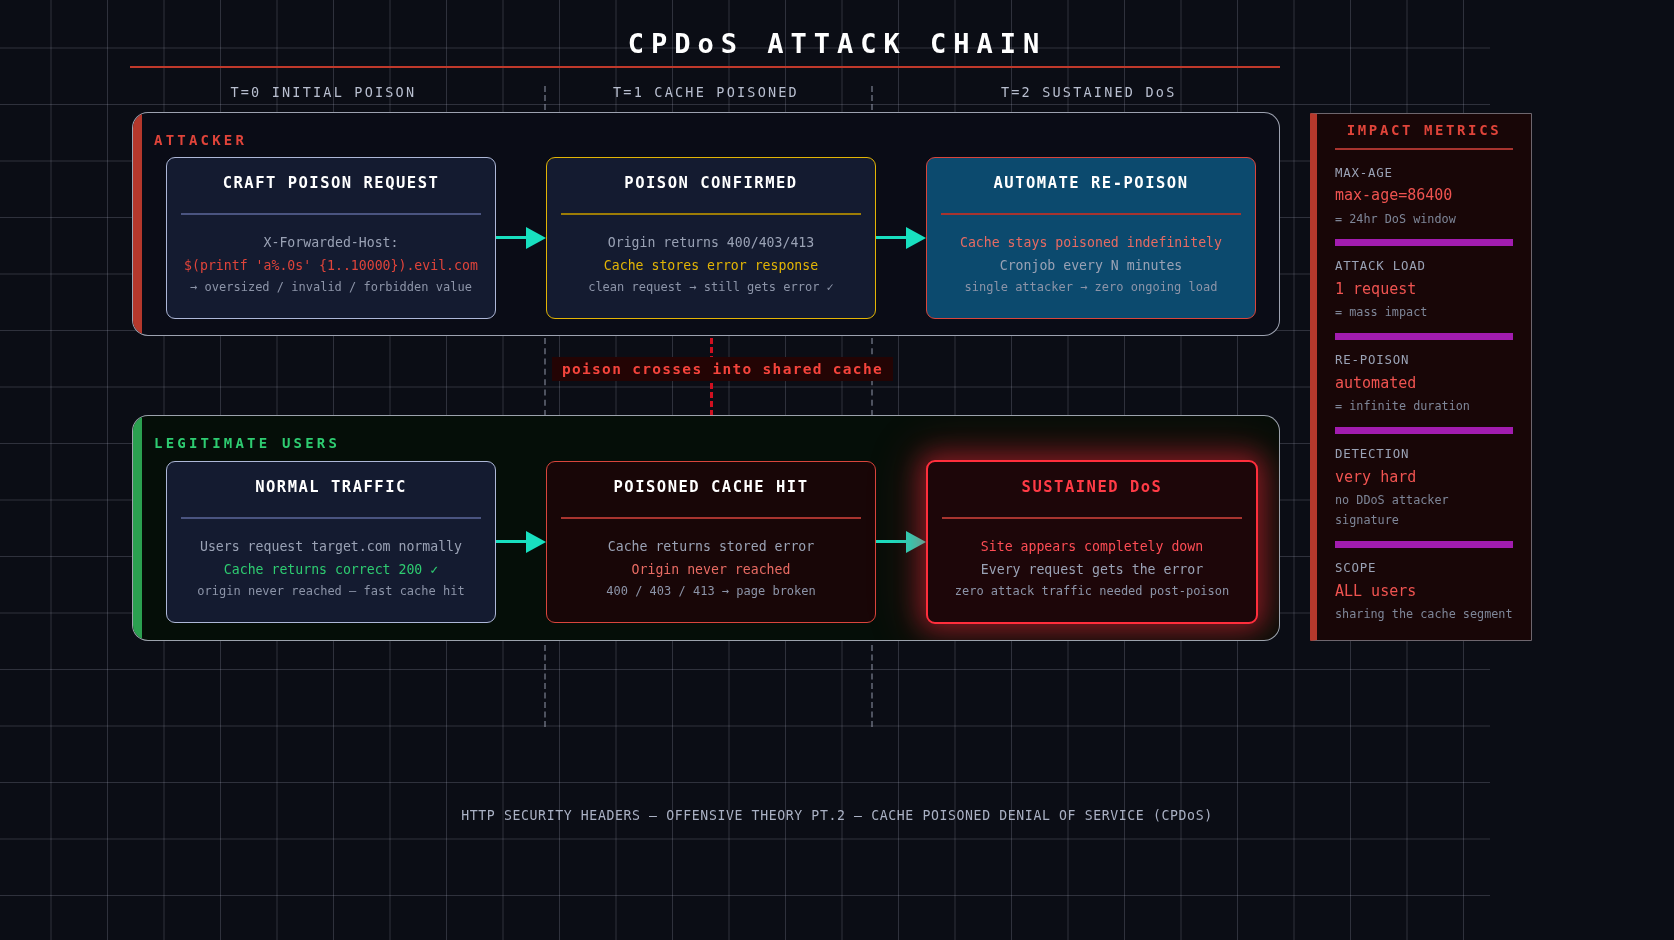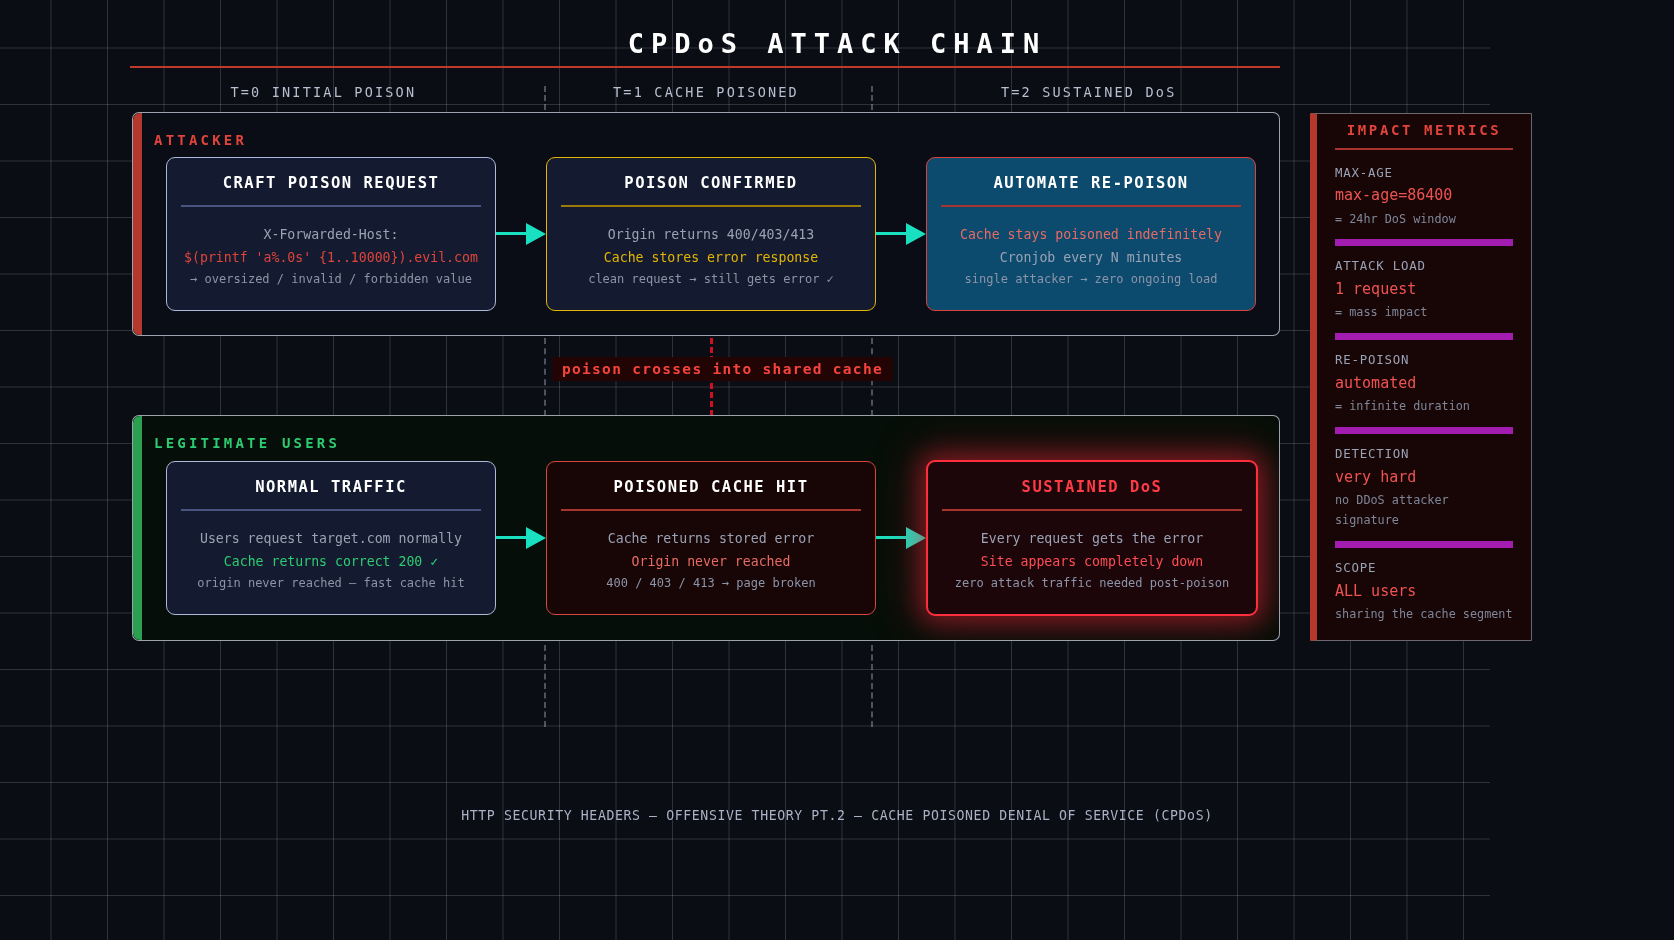--- a/index.html
+++ b/index.html
@@ -49,21 +49,21 @@
   .vd-c{ top:645px; height:82px; }
 
   .vdash-red{
     position:absolute; left:710px; top:338px; height:78px; width:0;
     border-left:3px dashed #cf1020;
   }
 
   
   .lane{
     position:absolute; border:1px solid rgba(215,220,235,0.72);
-    border-radius:7px; overflow:hidden;
+    border-radius:16px; overflow:hidden;
   }
   .lane::before{
     content:""; position:absolute; left:0; top:0; bottom:0; width:9px;
     border-top-left-radius:7px; border-bottom-left-radius:7px;
   }
   .lane-attacker{
     left:132px; top:112px; width:1148px; height:224px;
     background:#0a0c16;
   }
   .lane-attacker::before{ background:#b5382c; }
@@ -93,21 +93,21 @@
   .card.yellow{ background:#141b30; border:1.6px solid #e3b505; }
   .card.red{ background:#0c4a6e; border:1.6px solid #d9453c; }
   .card.darkred{ background:#180607; border:1.6px solid #d9453c; }
   .card.glow{
     background:#1d0609; border:2.4px solid #ff2e3c;
     box-shadow:0 0 24px 6px rgba(255,40,60,0.40), 0 0 48px 14px rgba(255,40,60,0.18);
   }
 
   .card-title{
     font-size:15.5px; font-weight:bold; letter-spacing:1.5px; color:#ffffff;
-    padding-bottom:13px;
+    padding-bottom:21px;
   }
   .card.glow .card-title{ color:#ff3b46; }
   .card-rule{
     height:1.5px; width:300px; margin:0 auto 16px; background:#4a5480;
   }
   .card.yellow .card-rule{ background:#9c7c06; }
   .card.red .card-rule,
   .card.darkred .card-rule,
   .card.glow .card-rule{ background:#a8342f; }
 
@@ -252,22 +252,22 @@
       </div>
 
       <div class="arrow">
         <div class="shaft"></div>
           <div class="head"></div>
       </div>
 
       <div class="card glow">
         <div class="card-title">SUSTAINED DoS</div>
         <div class="card-rule"></div>
+        <div class="line accent-bright-red">Site appears completely down</div>
         <div class="line">Every request gets the error</div>
-        <div class="line accent-bright-red">Site appears completely down</div>
         <div class="line small">zero attack traffic needed post-poison</div>
       </div>
 
     </div>
   </div>
 
   <div class="metrics">
     <div class="metrics-title">IMPACT METRICS</div>
     <div class="metrics-rule"></div>
 

